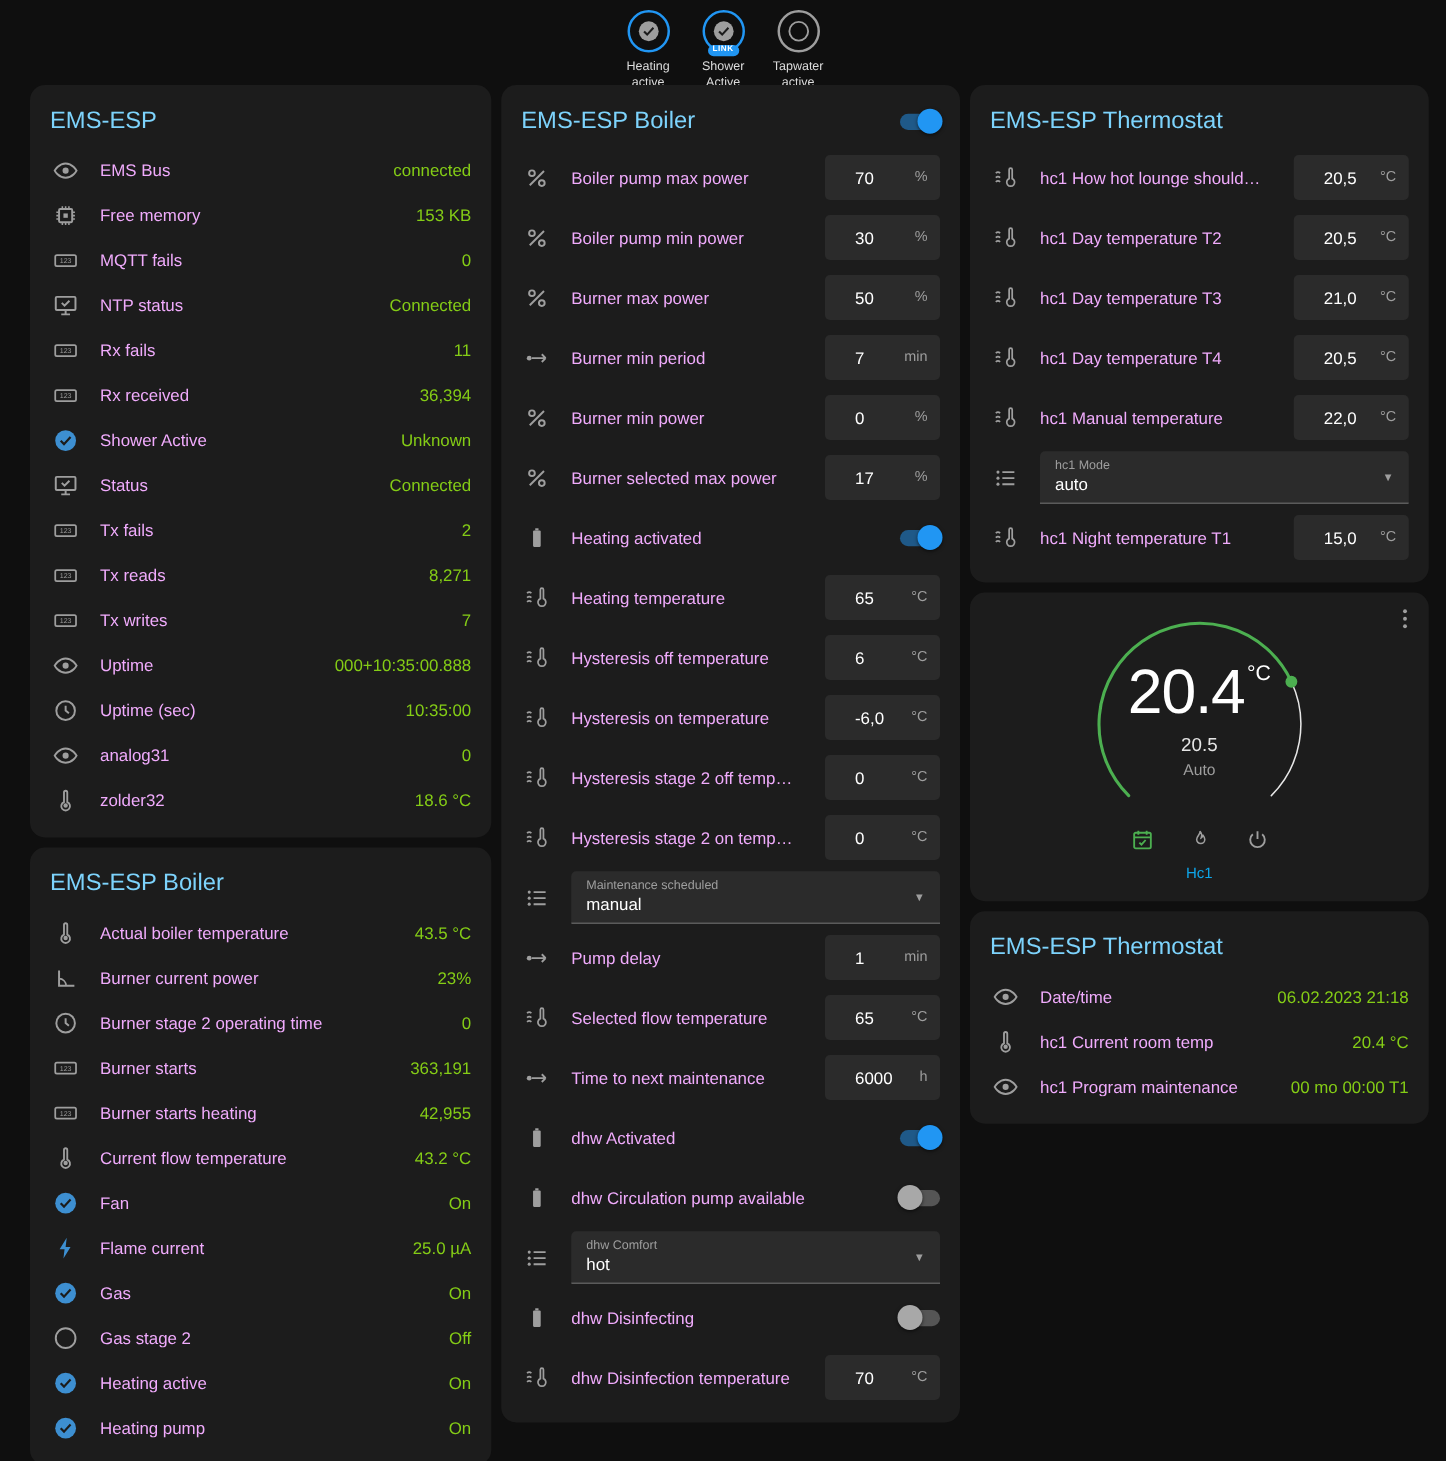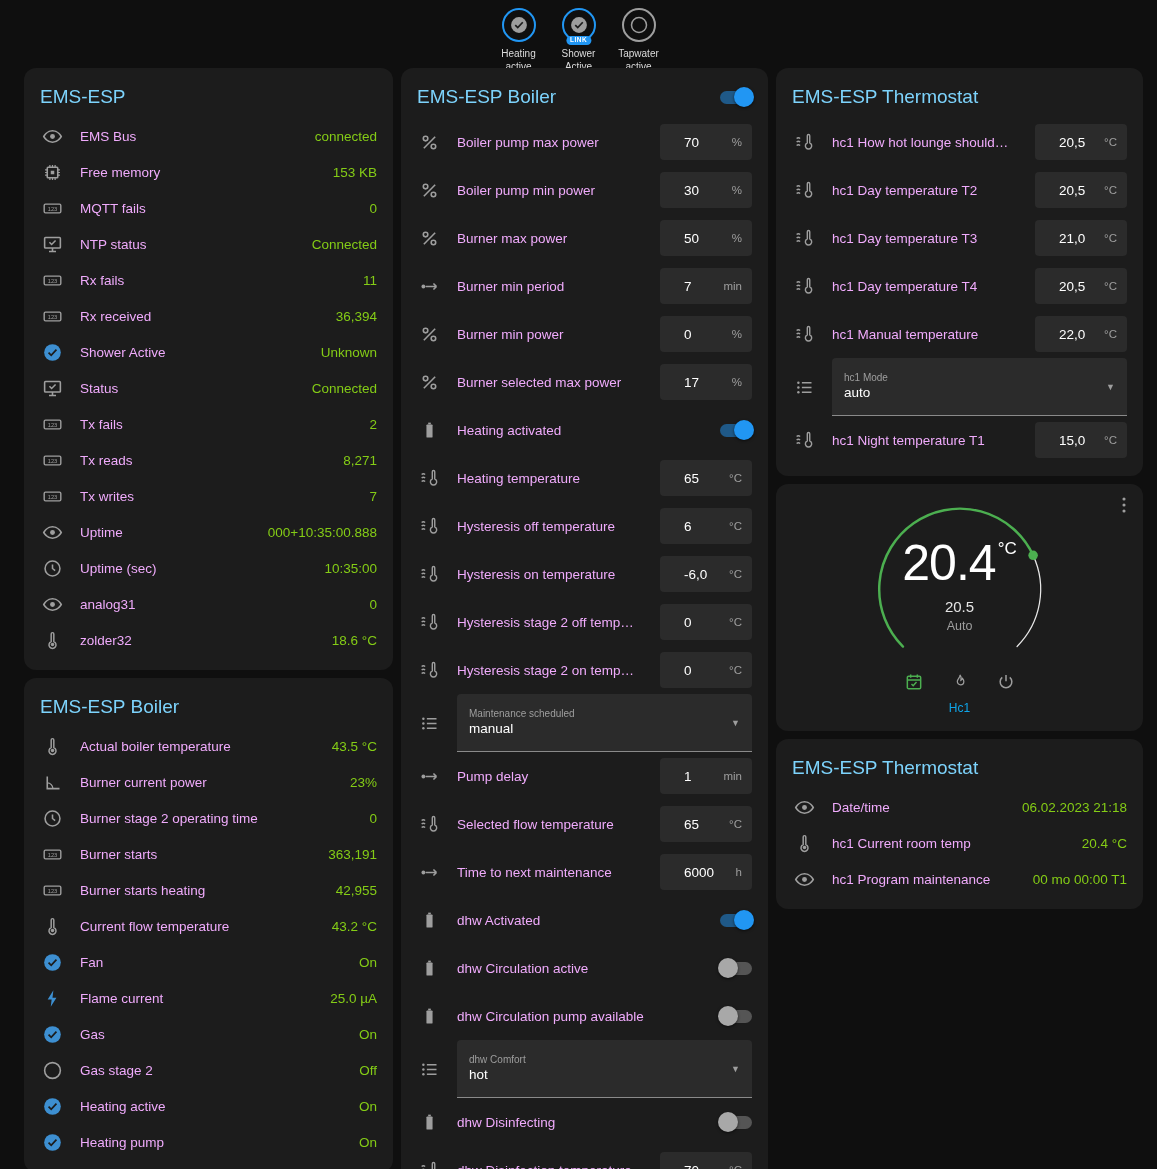--- a/index.html
+++ b/index.html
@@ -29,21 +29,21 @@
   .row{display:flex;align-items:center;padding:0 16px;min-height:36px;}
   .ctrl-row{min-height:48px;}
   .icon{color:#9e9e9e;flex:none;}
   .row-icon{width:24px;height:24px;margin-right:16px;display:flex;align-items:center;justify-content:center;}
   .row-icon svg{width:21px;height:21px;display:block;}
   .label{flex:1;font-size:13.5px;color:#f0abfc;white-space:nowrap;overflow:hidden;text-overflow:ellipsis;}
   .value{font-size:13.5px;color:#84cc16;margin-left:10px;white-space:nowrap;}
   .numbox{width:92px;height:36px;background:#2b2b2b;border-radius:4px;display:flex;align-items:center;justify-content:space-between;padding:0 10px 0 24px;box-sizing:border-box;margin-left:10px;cursor:text;}
   .numbox .num{font-size:13.5px;color:#fff;}
   .numbox .unit{font-size:11.5px;color:#9e9e9e;margin-left:6px;}
-  .selectbox{flex:1;height:58px;background:#2b2b2b;border-radius:4px 4px 0 0;border-bottom:1px solid #8a8a8a;display:flex;align-items:center;padding:0 12px;box-sizing:border-box;cursor:pointer;}
+  .selectbox{flex:1;height:42px;background:#2b2b2b;border-radius:4px 4px 0 0;border-bottom:1px solid #8a8a8a;display:flex;align-items:center;padding:0 12px;box-sizing:border-box;cursor:pointer;}
   .sel-text{flex:1;display:flex;flex-direction:column;justify-content:center;overflow:hidden;}
   .sel-label{font-size:10px;color:#9e9e9e;line-height:1.3;}
   .sel-value{font-size:13.5px;color:#fff;line-height:1.3;}
   .sel-arrow{color:#9e9e9e;font-size:9px;margin-left:8px;}
   .sel-arrow::after{content:"▼";}
   
   .switch{position:relative;width:32px;height:13px;border-radius:7px;background:#555;margin-left:14px;flex:none;cursor:pointer;}
   .switch::after{content:"";position:absolute;top:-3.5px;left:-2px;width:20px;height:20px;border-radius:50%;background:#a8a8a8;box-shadow:0 1px 3px rgba(0,0,0,.6);}
   .switch.on{background:rgba(33,150,243,.5);}
   .switch.on::after{left:auto;right:-2px;background:#2196f3;}
@@ -618,30 +618,20 @@
   </div>
           <div class="row ctrl-row on">
     <span class="icon row-icon">
               <svg viewBox="0 0 24 24">
                 <rect x="8.5" y="5" width="7" height="15" rx="1" fill="currentColor"></rect>
                 <rect x="10.5" y="3" width="3" height="2" fill="currentColor"></rect>
               </svg>
             </span>
     <span class="label">dhw Activated</span>
     <span class="switch on"></span>
-  </div>
-          <div class="row ctrl-row">
-    <span class="icon row-icon">
-              <svg viewBox="0 0 24 24">
-                <rect x="8.5" y="5" width="7" height="15" rx="1" fill="currentColor"></rect>
-                <rect x="10.5" y="3" width="3" height="2" fill="currentColor"></rect>
-              </svg>
-            </span>
-    <span class="label">dhw Circulation active</span>
-    <span class="switch"></span>
   </div>
           <div class="row ctrl-row">
     <span class="icon row-icon">
               <svg viewBox="0 0 24 24">
                 <rect x="8.5" y="5" width="7" height="15" rx="1" fill="currentColor"></rect>
                 <rect x="10.5" y="3" width="3" height="2" fill="currentColor"></rect>
               </svg>
             </span>
     <span class="label">dhw Circulation pump available</span>
     <span class="switch"></span>

